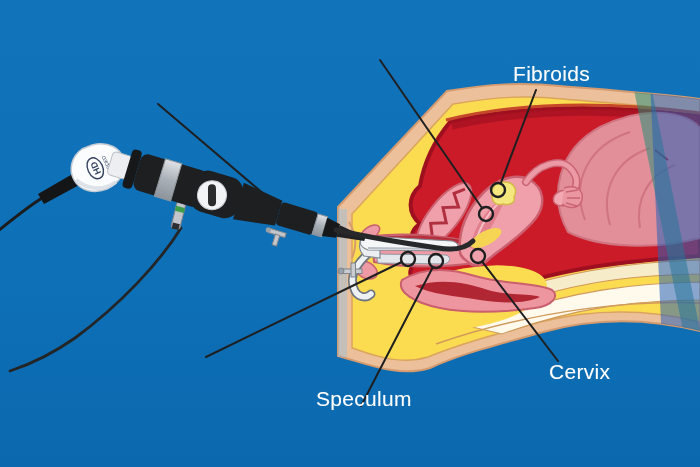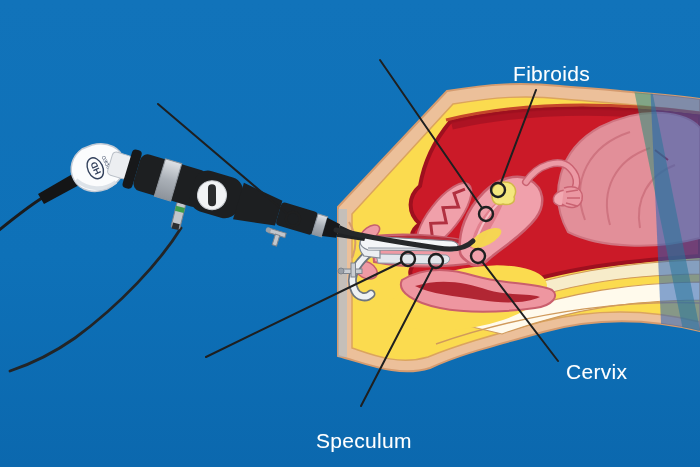--- a/index.html
+++ b/index.html
@@ -17,22 +17,22 @@
     font-size:21px;
     font-weight:400;
     letter-spacing:.3px;
     white-space:nowrap;
     text-shadow:0 0 1px rgba(255,255,255,.25);
   }
   #label-hysteroscope{left:96px;top:78px;}
   #label-uterus{left:346px;top:36px;}
   #label-fibroids{left:497px;top:62px;margin-left:16px;}
   #label-vagina{left:139px;top:355px;}
-  #label-speculum{left:316px;top:429px;}
-  #label-cervix{left:549px;top:360px;margin-left:17px;}
+  #label-speculum{left:316px;top:387px;}
+  #label-cervix{left:549px;top:360px;}
 </style>
 </head>
 <body>
 
 <div id="stage">
 
   <svg width="700" height="467" viewBox="0 0 700 467">
 
     <defs>
       <clipPath id="bodyClip">

